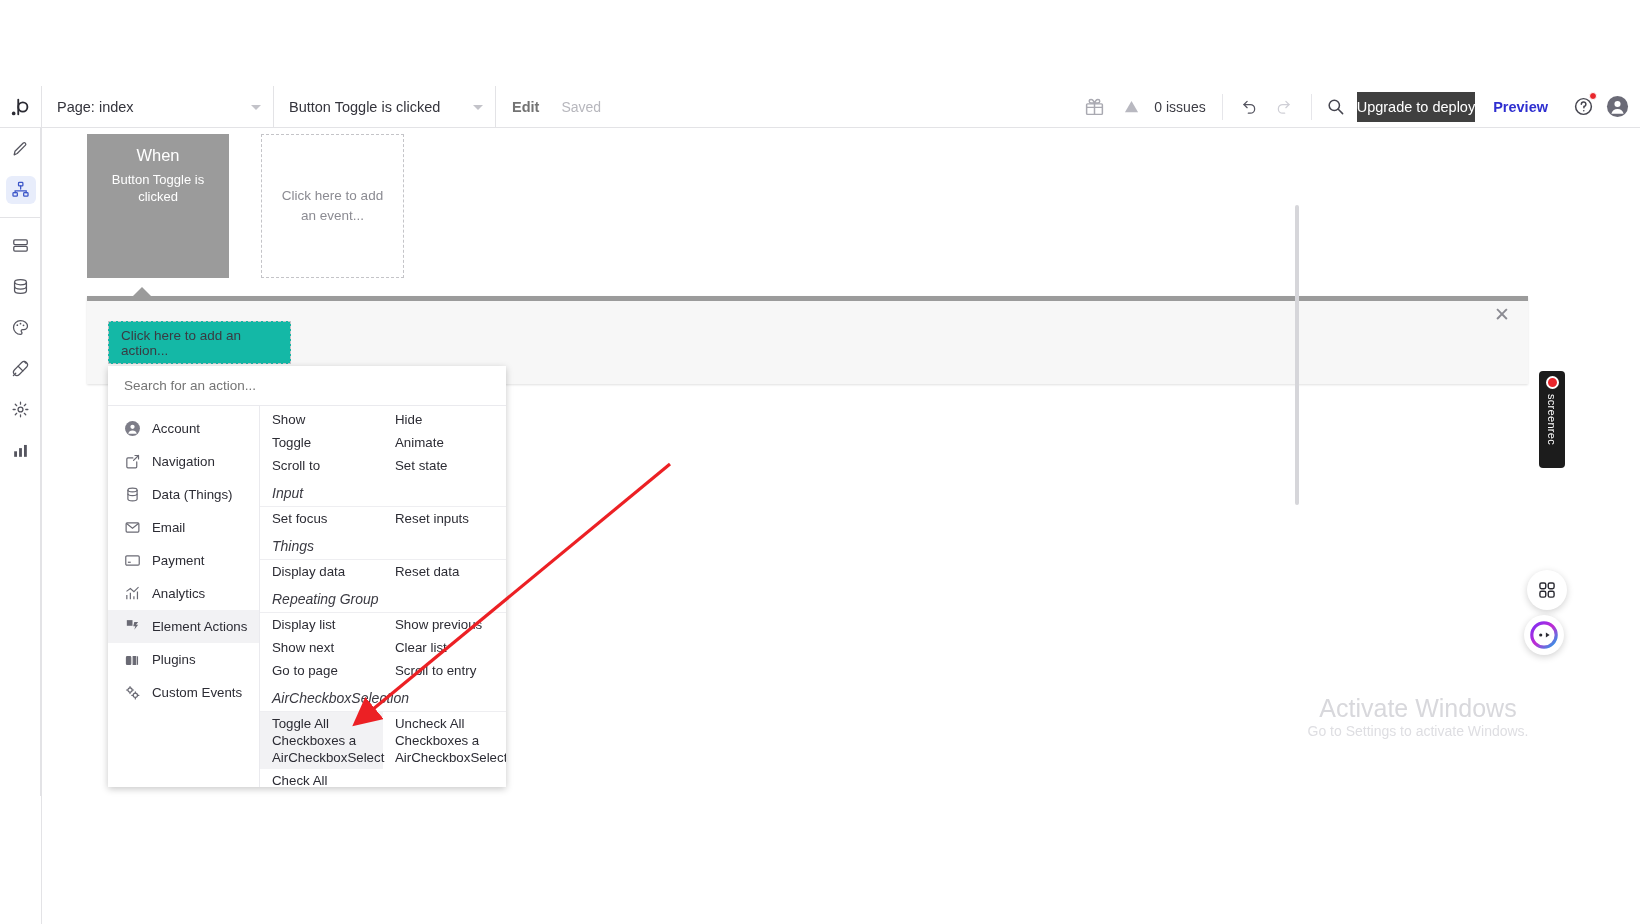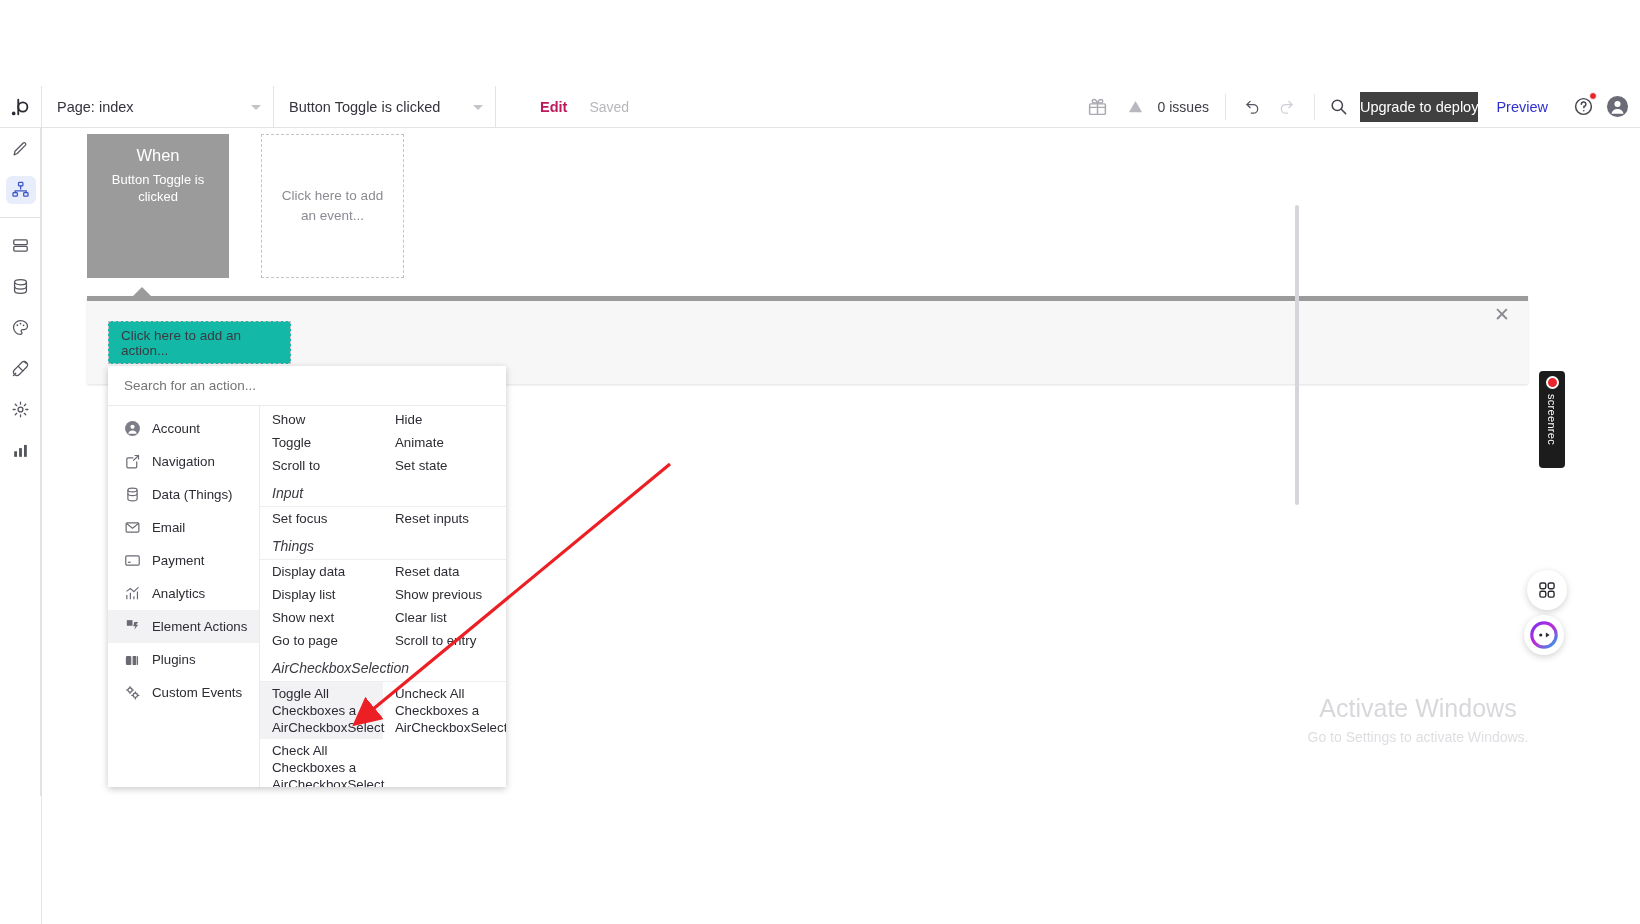--- a/index.html
+++ b/index.html
@@ -30,38 +30,38 @@
     position: absolute; right: 12px; top: 50%; margin-top: -2px;
     width: 0; height: 0; border-left: 5px solid transparent; border-right: 5px solid transparent;
     border-top: 5px solid #c3c3c9;
   }
   .sel-page { width: 232px; }
   .sel-wf { width: 222px; }
   .edit-cell {
     height: 42px; border-left: 1px solid #e3e3e6; display: flex; align-items: center;
     padding-left: 16px; gap: 22px;
   }
-  .edit-label { font-size: 14.5px; color: #be185d; font-weight: 700; margin-left: 28px; }
+  .edit-label { font-size: 14.5px; color: #737373; font-weight: 700; }
   .saved-label { font-size: 14px; color: #b7b7bd; }
 
   .top-right {
     margin-left: auto; display: flex; align-items: center; height: 42px;
   }
   .tr-item { display: flex; align-items: center; justify-content: center; height: 42px; }
   .gift-wrap { width: 44px; }
   .issues-wrap { padding: 0 16px 0 8px; gap: 15px; display: flex; align-items: center;
      font-size: 14px; color: #3c3c44; border-right: 1px solid #e6e6ea; height: 26px;}
   .undo-wrap { display:flex; align-items:center; height:26px; border-right: 1px solid #e6e6ea; padding: 0 10px;}
   .icon-btn { width: 34px; height: 34px; display: flex; align-items: center; justify-content: center; }
   .search-wrap { padding: 0 12px 0 14px; }
   .deploy-btn {
     background: #404040; color: #fff; font-size: 14.5px; height: 30px;
     display: flex; align-items: center; padding: 0 0; margin-left: 0;
   }
-  .preview-btn { color: #2f2fd0; font-size: 14.5px; padding: 0 18px; }
+  .preview-btn { color: #2f2fd0; font-size: 14.5px; padding: 0 18px; font-weight: bold; }
   .help-wrap { position: relative; width: 34px; }
   .help-dot {
     position: absolute; right: 3px; top: 6px; width: 8px; height: 8px;
     border-radius: 50%; background: #e8262c; border: 1px solid #fff;
   }
   .avatar-wrap { width: 40px; padding-right: 6px; }
 
   
   .rail {
     position: absolute; left: 0; top: 128px; width: 41px; height: 668px;
@@ -181,21 +181,21 @@
   .scrollbar-v {
     position: absolute; right: 1px; top: 205px; width: 4px; height: 300px; background: #d6d6da; border-radius: 2px;
   }
 
   
   .actwin {
     position: absolute; left: 1268px; top: 693px; width: 300px; text-align: center;
     color: #d8d8dc; pointer-events: none;
   }
   .actwin-t { font-size: 25px; line-height: 30px; }
-  .actwin-s { font-size: 14px; margin-top: 6px; color: #dedee2; }
+  .actwin-s { font-size: 14px; color: #dedee2; }
 </style>
 </head>
 <body>
 
 <div id="root">
 
   <div class="topbar">
     <div class="logo-cell">
       <svg width="22" height="22" viewBox="0 0 24 24" fill="none">
         <circle cx="4" cy="19" r="2" fill="#2b2b33"></circle>
@@ -475,20 +475,21 @@
             <div class="dd-act">Toggle</div>
             <div class="dd-act">Animate</div>
             <div class="dd-act">Scroll to</div>
             <div class="dd-act">Set state</div>
             <div class="dd-group">Input</div>
             <div class="dd-act">Set focus</div>
             <div class="dd-act">Reset inputs</div>
             <div class="dd-group">Things</div>
             <div class="dd-act">Display data</div>
             <div class="dd-act">Reset data</div>
+            <div class="dd-group">Repeating Group</div>
             <div class="dd-act">Display list</div>
             <div class="dd-act">Show previous</div>
             <div class="dd-act">Show next</div>
             <div class="dd-act">Clear list</div>
             <div class="dd-act">Go to page</div>
             <div class="dd-act">Scroll to entry</div>
             <div class="dd-group">AirCheckboxSelection</div>
             <div class="dd-act hl">Toggle All Checkboxes a AirCheckboxSelect</div>
             <div class="dd-act">Uncheck All Checkboxes a AirCheckboxSelect</div>
             <div class="dd-act">Check All Checkboxes a AirCheckboxSelect</div>

